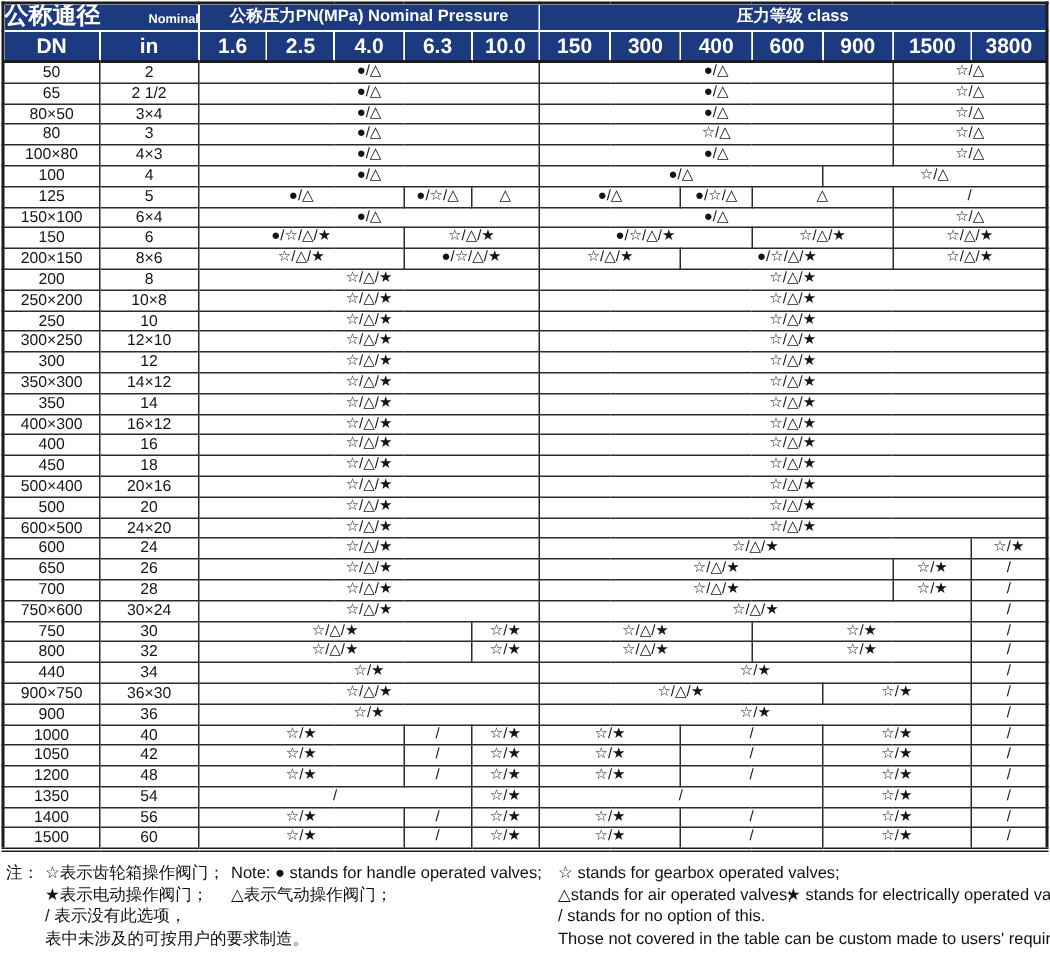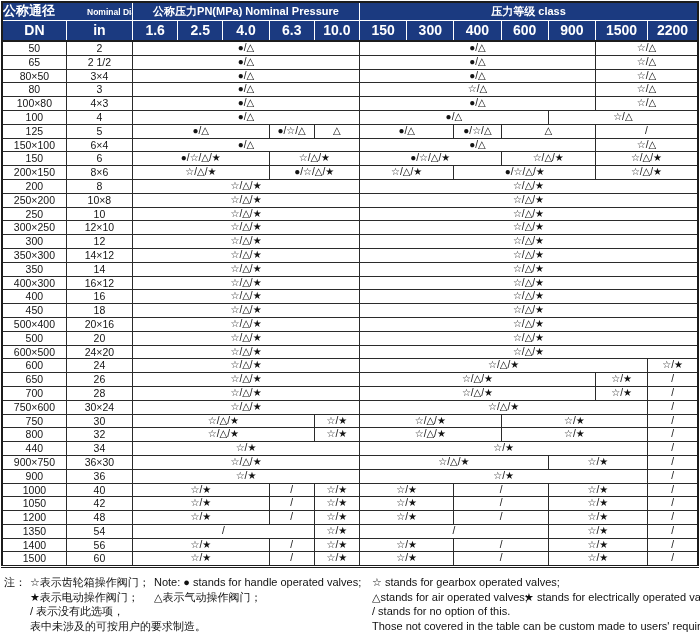--- a/index.html
+++ b/index.html
@@ -26,21 +26,21 @@
   thead th{
     background:var(--header-bg);
     color:var(--header-text);
     border:1px solid #ffffff;
     font-weight:bold;
     padding:0;
     white-space:nowrap;
     overflow:hidden;
   }
   tr.grp th{height:15px;font-size:11px;line-height:15px;}
-  tr.grp th .zh{font-size:13px;}
+  tr.grp th .zh{font-size:16px;}
   tr.grp th .en-small{font-size:8.5px;font-weight:bold;margin-left:32px;}
   tr.sub th{height:19px;font-size:14px;line-height:19px;border-bottom:2px solid #1c1c1c;}
   tbody td{
     border:1px solid var(--border);
     text-align:center;
     padding:0;
     height:12.4px;
     line-height:12.8px;
     font-size:10px;
     white-space:nowrap;
@@ -99,21 +99,21 @@
           <th>2.5</th>
           <th>4.0</th>
           <th>6.3</th>
           <th>10.0</th>
           <th>150</th>
           <th>300</th>
           <th>400</th>
           <th>600</th>
           <th>900</th>
           <th>1500</th>
-          <th>2200</th>
+          <th>3800</th>
         </tr>
     </thead>
     <tbody>
         <tr>
           <td class="dim">50</td>
           <td class="dim">2</td>
           <td colspan="5">●/△</td>
           <td colspan="5">●/△</td>
           <td colspan="2">☆/△</td>
         </tr>

